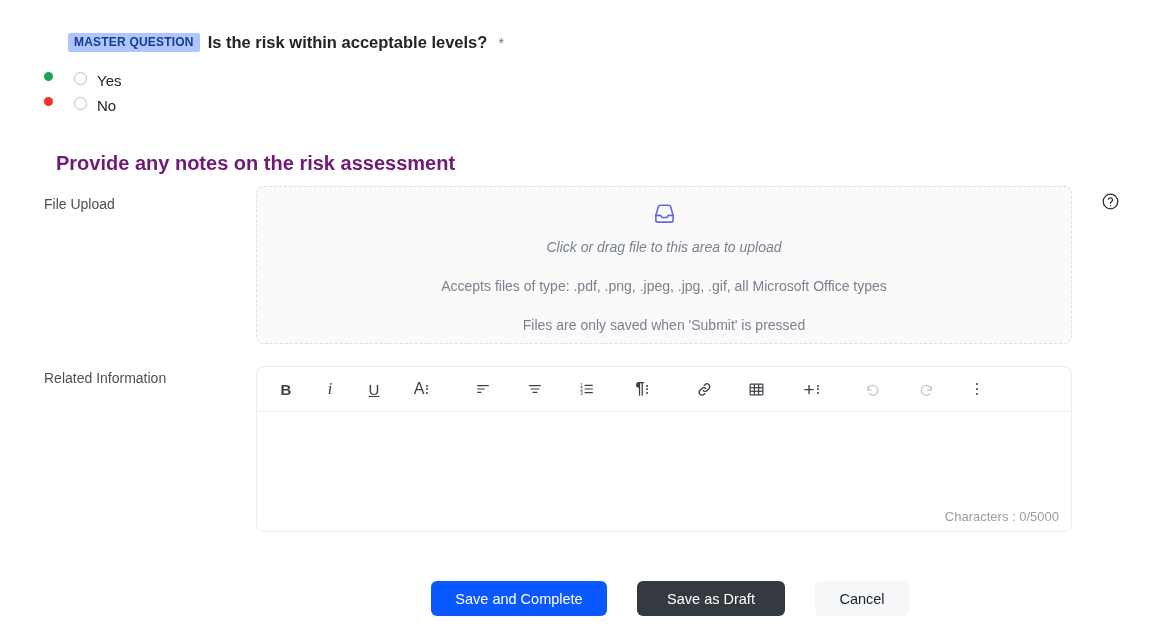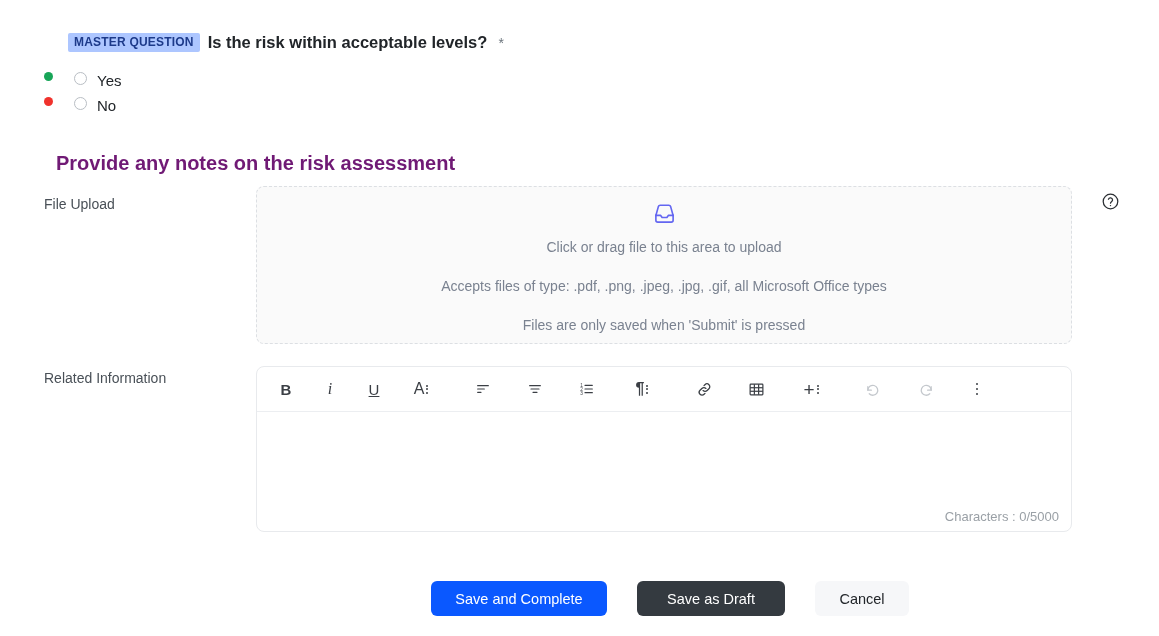--- a/index.html
+++ b/index.html
@@ -136,21 +136,21 @@
     margin-top: 7px;
     margin-bottom: 5px;
     line-height: 0;
   }
   .dz-line {
     font-size: 14px;
     color: #7a8290;
     text-align: center;
     white-space: nowrap;
   }
-  .dz-main { margin-top: 9px; }
+  .dz-main { margin-top: 9px; font-style: italic; }
   .dz-sub1 { margin-top: 23px; }
   .dz-sub2 { margin-top: 23px; }
 
   .help-icon {
     position: absolute;
     left: 1101px;
     top: 192px;
     width: 19px;
     height: 19px;
     line-height: 0;

